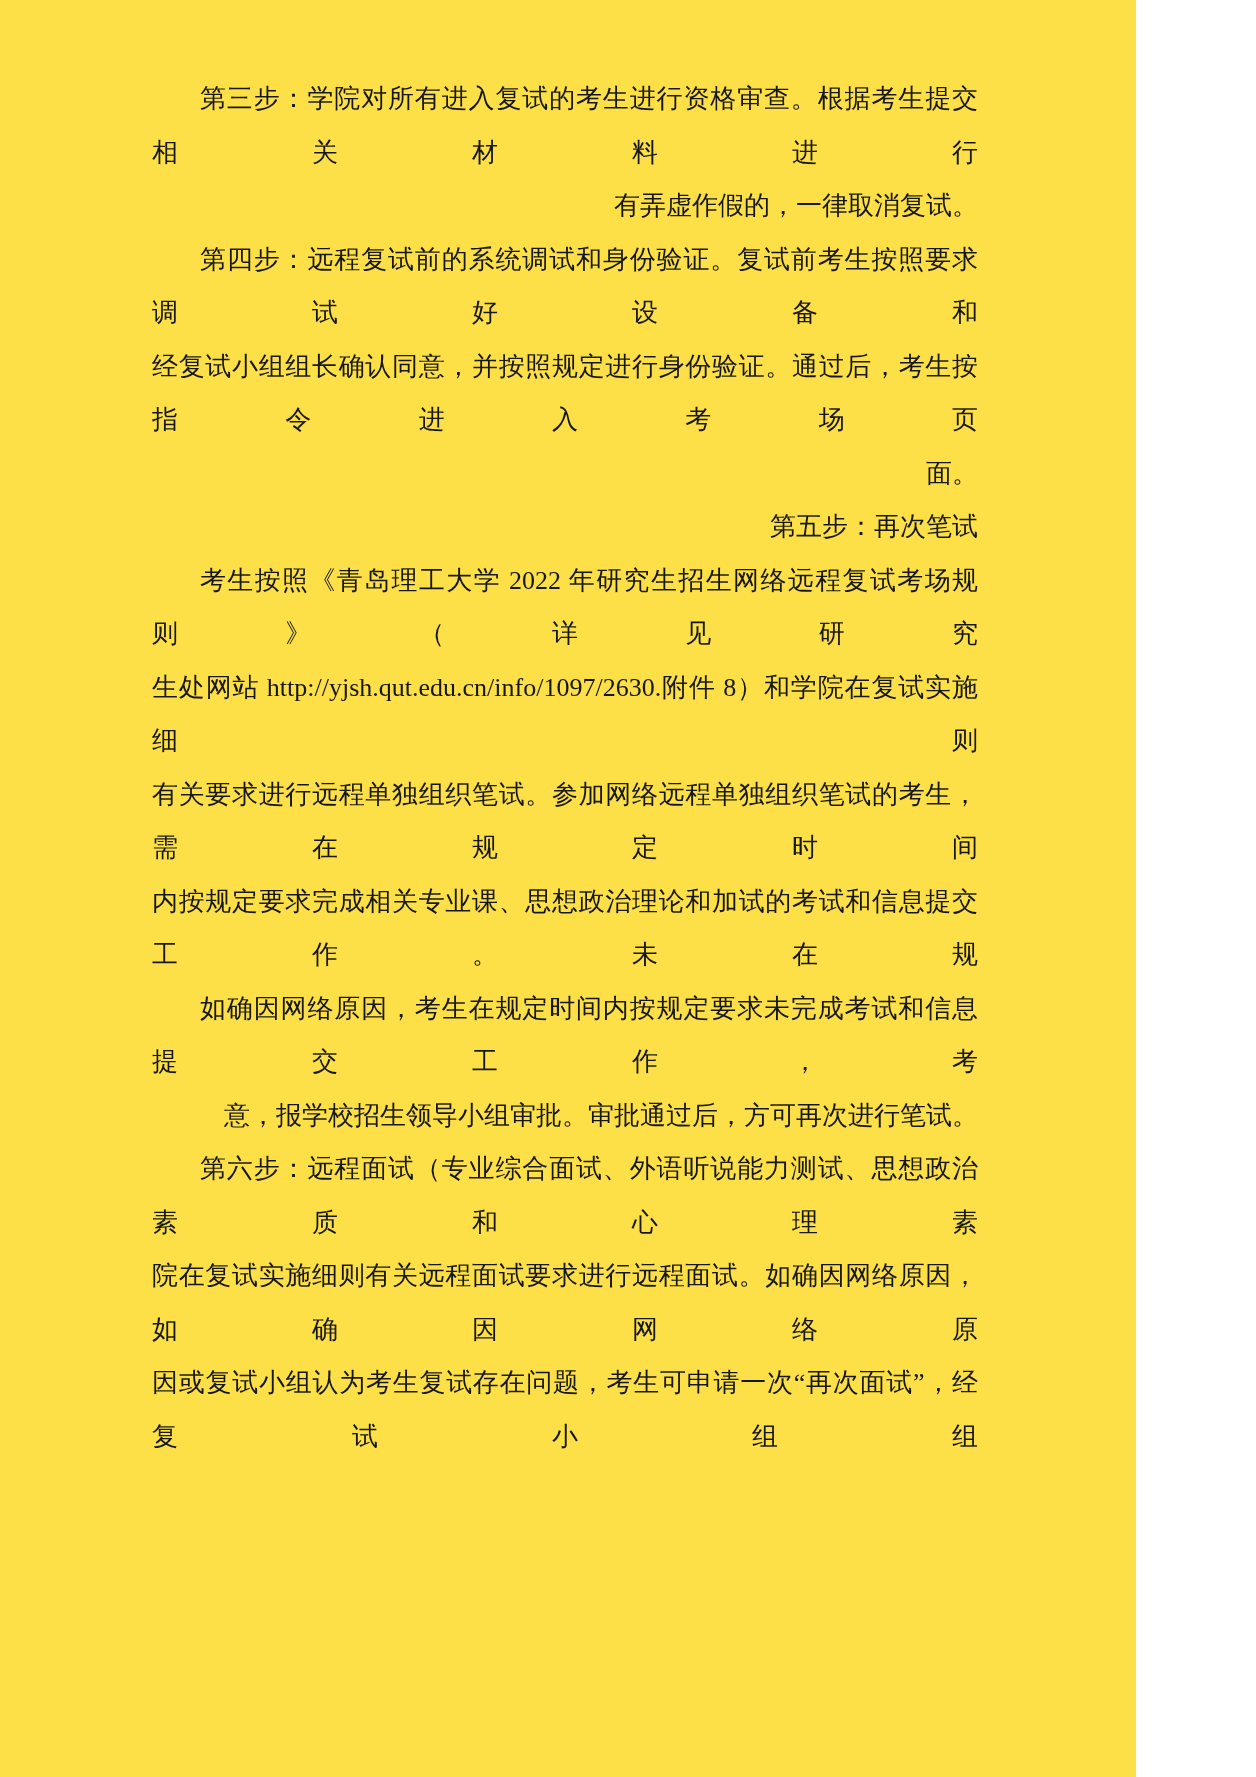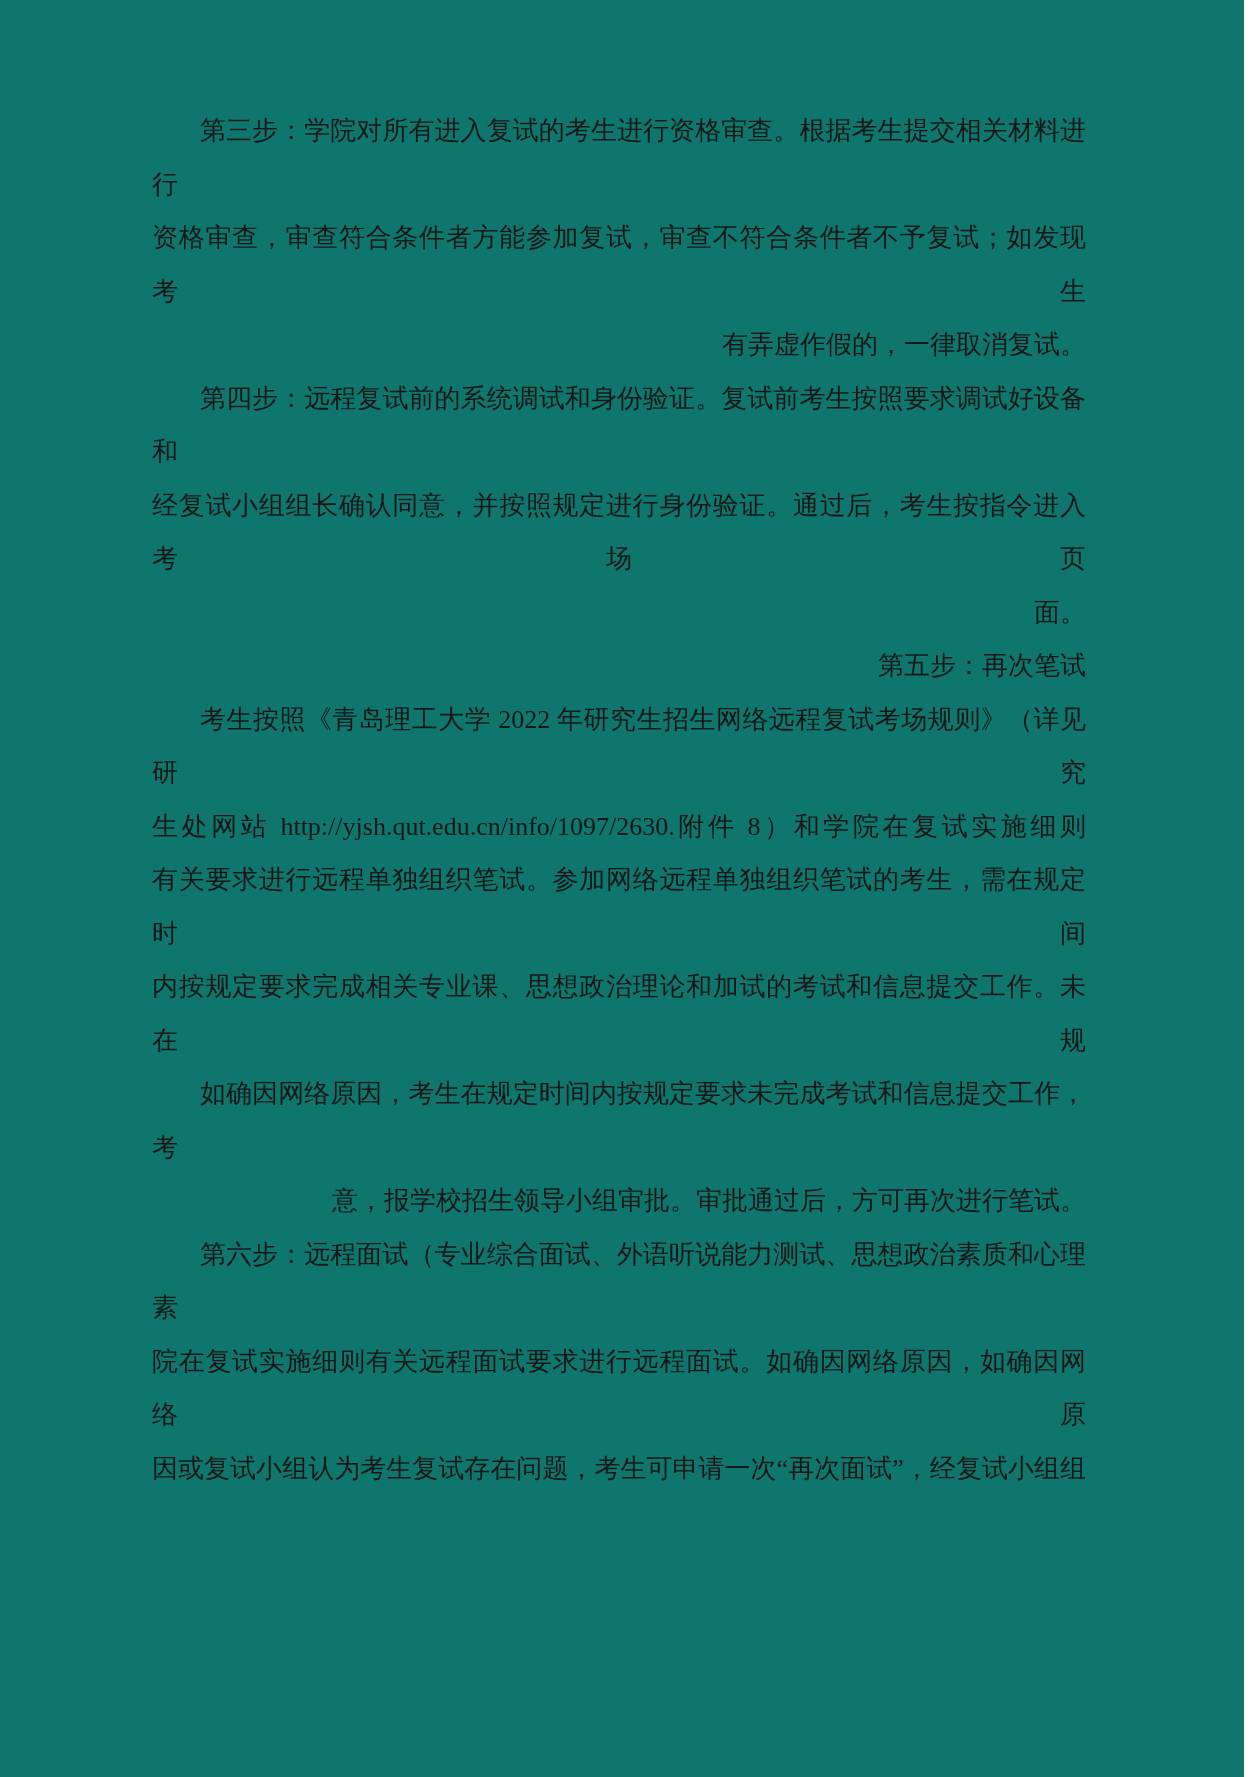--- a/index.html
+++ b/index.html
@@ -2,25 +2,25 @@
 <html><head>
 <meta charset="utf-8">
 <style>
   html, body {
     margin: 0;
     padding: 0;
     background: #ffffff;
   }
   .page {
     position: relative;
-    width: 1244px;
+    width: 1136px;
     height: 1777px;
-    background: #0f766e;
+    background: #fde047;
     box-sizing: border-box;
-    padding: 104px 158px 0 152px;
+    padding: 72px 158px 0 152px;
     overflow: hidden;
   }
   .doc-body {
     font-family: "Liberation Serif", "DejaVu Serif", serif;
     font-size: 26px;
     line-height: 53.5px;
     color: #171717;
   }
   .paragraph { margin: 0; }
   .line {
@@ -38,21 +38,20 @@
     text-indent: 48px;
   }
 </style>
 </head>
 <body style="background: rgb(255, 255, 255);">
 
 <div class="page">
   <div class="doc-body" id="doc-body" style="color: rgb(23, 23, 23);">
       <div class="paragraph">
         <div class="line first fill">第三步：学院对所有进入复试的考生进行资格审查。根据考生提交相关材料进行</div>
-        <div class="line fill">资格审查，审查符合条件者方能参加复试，审查不符合条件者不予复试；如发现考生</div>
         <div class="line">有弄虚作假的，一律取消复试。</div>
       </div>
       <div class="paragraph">
         <div class="line first fill">第四步：远程复试前的系统调试和身份验证。复试前考生按照要求调试好设备和</div>
         <div class="line fill">经复试小组组长确认同意，并按照规定进行身份验证。通过后，考生按指令进入考场页</div>
         <div class="line">面。</div>
       </div>
       <div class="paragraph">
         <div class="line first">第五步：再次笔试</div>
       </div>

